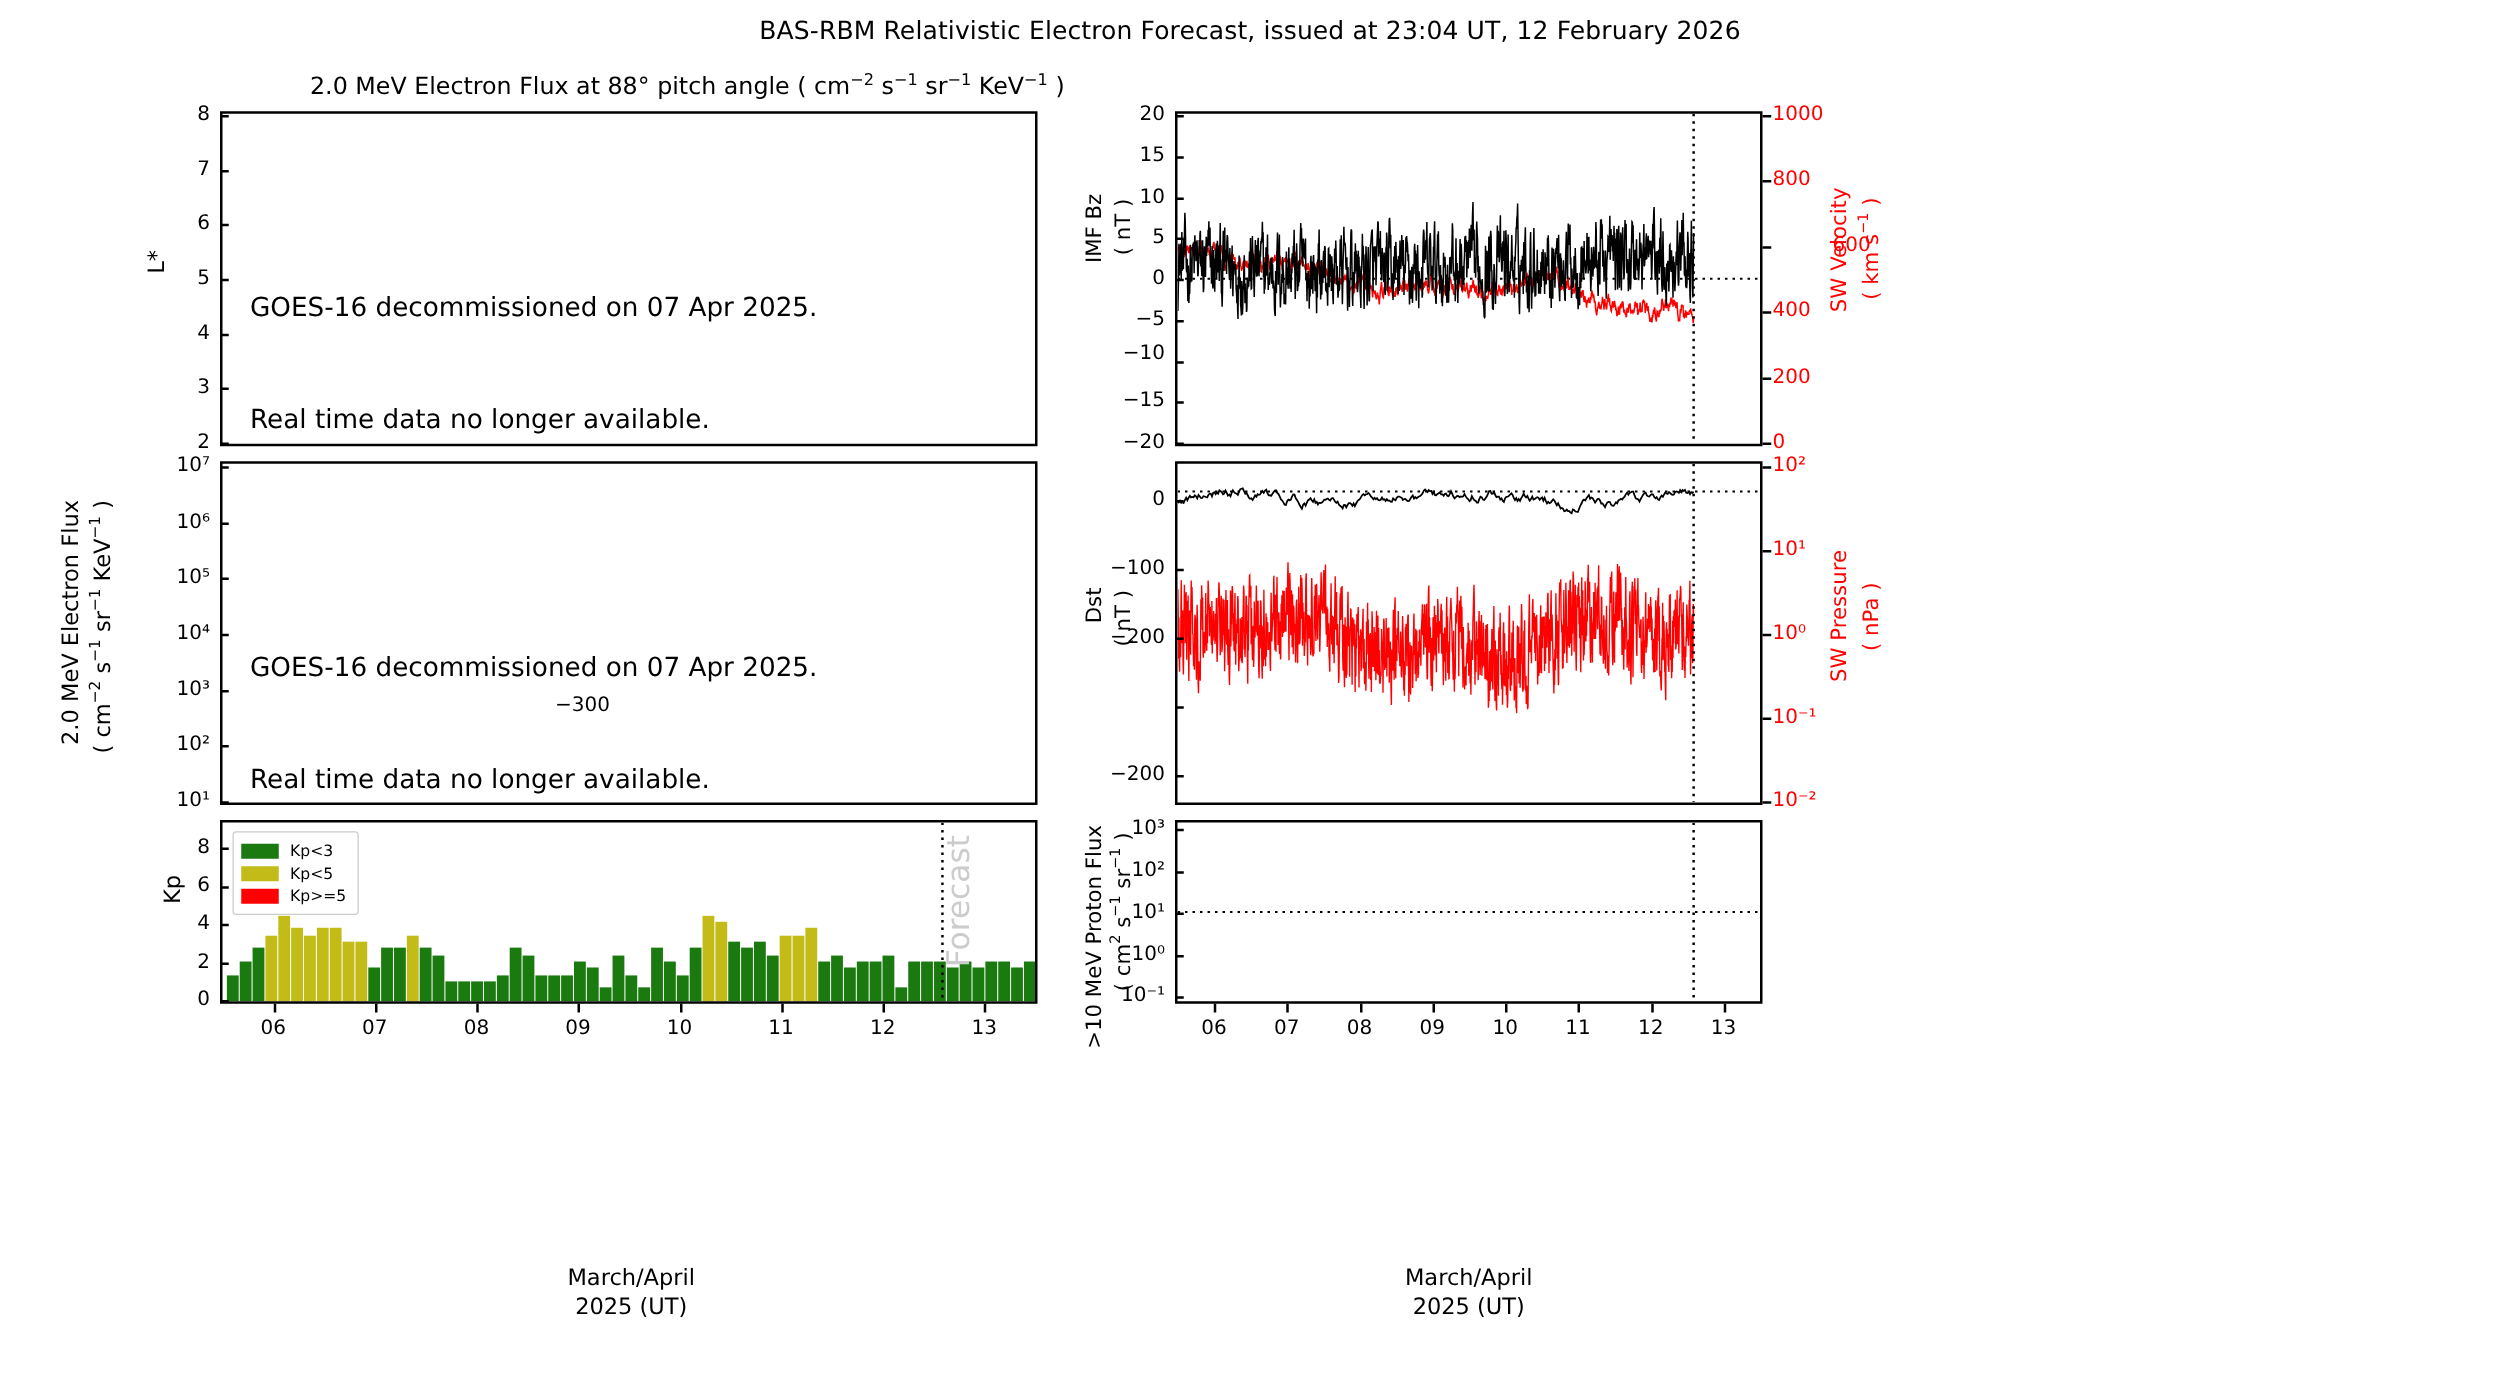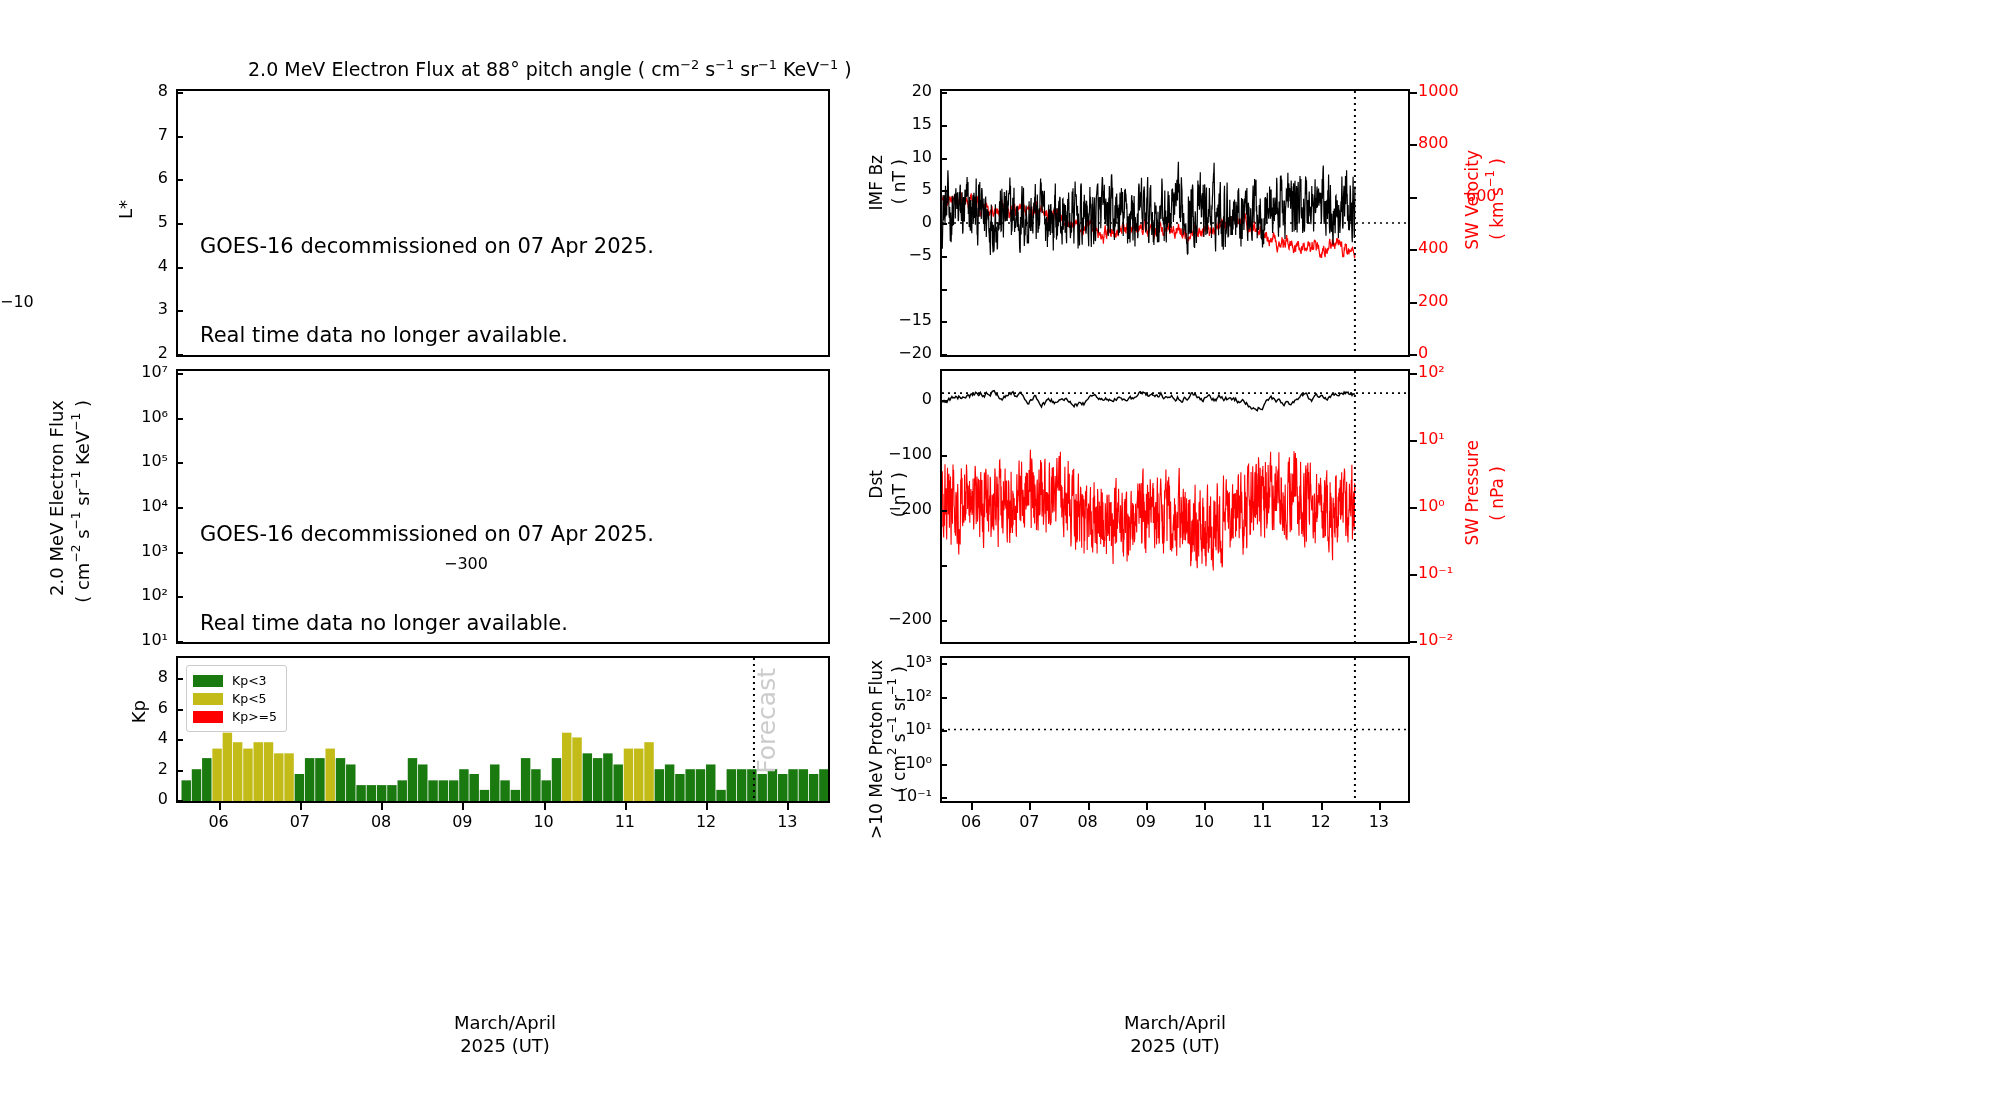--- a/index.html
+++ b/index.html
@@ -20,20 +20,21 @@
   .swatch{width:30px;height:12px;margin-right:9px;display:inline-block;}
   .legtxt{font-size:12.5px;}
   .fcast{position:absolute;color:#cccccc;font-size:25px;}
   svg{display:block;}
   .gtick{position:absolute;background:#000;}
 </style>
 </head>
 <body>
 <div id="root">
 
+<div class="ttl">BAS-RBM Relativistic Electron Forecast, issued at 23:04 UT, 12 February 2026</div>
 
 <div class="subttl"><span>2.0 MeV Electron Flux at 88</span><span>°</span><span> pitch angle ( cm</span><sup>−2</sup><span> s</span><sup>−1</sup><span> sr</span><sup>−1</sup><span> KeV</span><sup>−1</sup><span> )</span></div>
 
 <div class="panel" style="left:176px;top:89px;width:654px;height:268px;"></div>
 <div class="axlab vrot" style="left:115px;top:200px;font-size:18px;">L*</div>
 <div id="lstar-yticks">
       <div class="tick" style="top: 81px; left: 0px; width: 168px; text-align: right;">8</div>
       <div class="gtick" style="top: 92px; height: 2px; width: 7px; left: 176px;"></div>
       <div class="tick" style="top: 124.667px; left: 0px; width: 168px; text-align: right;">7</div>
       <div class="gtick" style="top: 135.667px; height: 2px; width: 7px; left: 176px;"></div>
@@ -220,21 +221,21 @@
       <div class="tick" style="top: 113.75px; left: 0px; width: 932px; text-align: right;">15</div>
       <div class="gtick" style="top: 124.75px; height: 2px; width: 7px; left: 940px;"></div>
       <div class="tick" style="top: 146.5px; left: 0px; width: 932px; text-align: right;">10</div>
       <div class="gtick" style="top: 157.5px; height: 2px; width: 7px; left: 940px;"></div>
       <div class="tick" style="top: 179.25px; left: 0px; width: 932px; text-align: right;">5</div>
       <div class="gtick" style="top: 190.25px; height: 2px; width: 7px; left: 940px;"></div>
       <div class="tick" style="top: 212px; left: 0px; width: 932px; text-align: right;">0</div>
       <div class="gtick" style="top: 223px; height: 2px; width: 7px; left: 940px;"></div>
       <div class="tick" style="top: 244.75px; left: 0px; width: 932px; text-align: right;">−5</div>
       <div class="gtick" style="top: 255.75px; height: 2px; width: 7px; left: 940px;"></div>
-      <div class="tick" style="top: 292px; left: 0px; width: 932px; ">−10</div>
+      <div class="tick" style="top: 272px; left: 0px; width: 932px; text-align: right;">−10</div>
       <div class="gtick" style="top: 288.5px; height: 2px; width: 7px; left: 940px;"></div>
       <div class="tick" style="top: 310.25px; left: 0px; width: 932px; text-align: right;">−15</div>
       <div class="gtick" style="top: 321.25px; height: 2px; width: 7px; left: 940px;"></div>
       <div class="tick" style="top: 343px; left: 0px; width: 932px; text-align: right;">−20</div>
       <div class="gtick" style="top: 354px; height: 2px; width: 7px; left: 940px;"></div>
     </div>
 <div id="bz-yticks-r">
       <div class="tick tickR" style="top: 81px; left: 1418px;">1000</div>
       <div class="gtick" style="top: 92px; height: 2px; width: 7px; left: 1410px;"></div>
       <div class="tick tickR" style="top: 133.4px; left: 1418px;">800</div>

